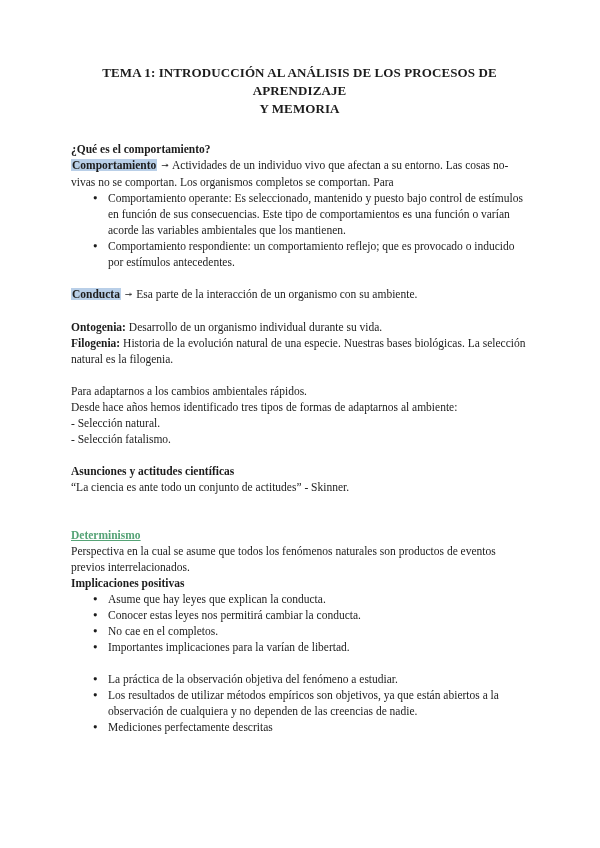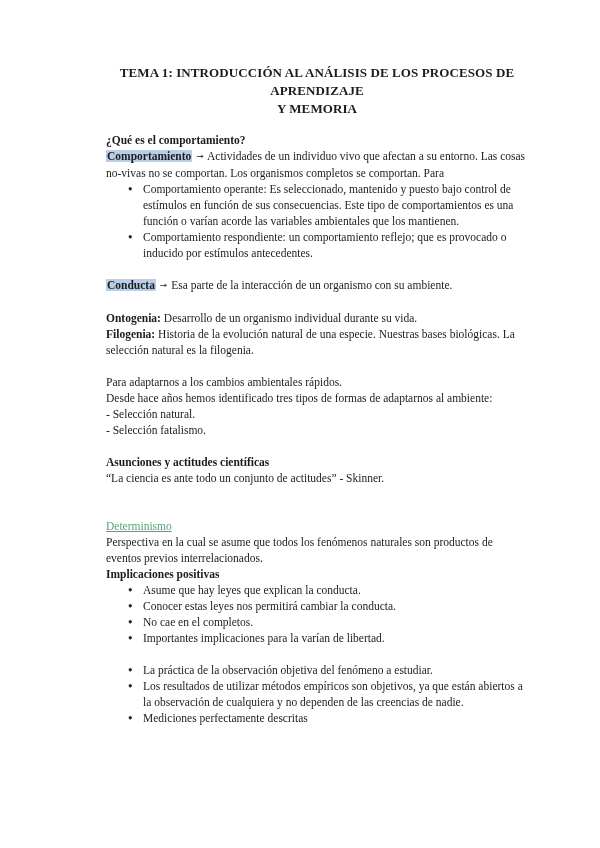--- a/index.html
+++ b/index.html
@@ -11,44 +11,44 @@
     width: 600px;
     height: 848px;
     overflow: hidden;
     font-family: "Liberation Serif", "DejaVu Serif", serif;
     color: var(--c-text, #1c1c1c);
   }
   .page {
     box-sizing: border-box;
     width: 600px;
     height: 848px;
-    padding: 64px 72px 40px 106px;
+    padding: 64px 72px 40px 71px;
     background: var(--c-page_bg, #ffffff);
   }
   .doc-title {
     font-size: 13px;
     line-height: 18px;
     font-weight: bold;
     text-align: center;
     letter-spacing: 0.1px;
   }
   .body-text {
     font-size: 11.5px;
     line-height: 16px;
   }
   .section { margin-top: 16px; }
-  .section.first { margin-top: 14px; }
+  .section.first { margin-top: 23px; }
   .bold { font-weight: bold; }
   .hl {
     background: var(--c-highlight, #b9cfe8);
     padding: 0 1px;
   }
   .green-heading {
     color: var(--c-green, #55a376);
-    font-weight: normal;
+    font-weight: bold;
     text-decoration: underline;
     text-decoration-color: var(--c-green, #55a376);
     margin-top: 32px;
   }
   .arrow {
     font-size: 9px;
     position: relative;
     top: -1px;
     padding: 0 1px;
   }

